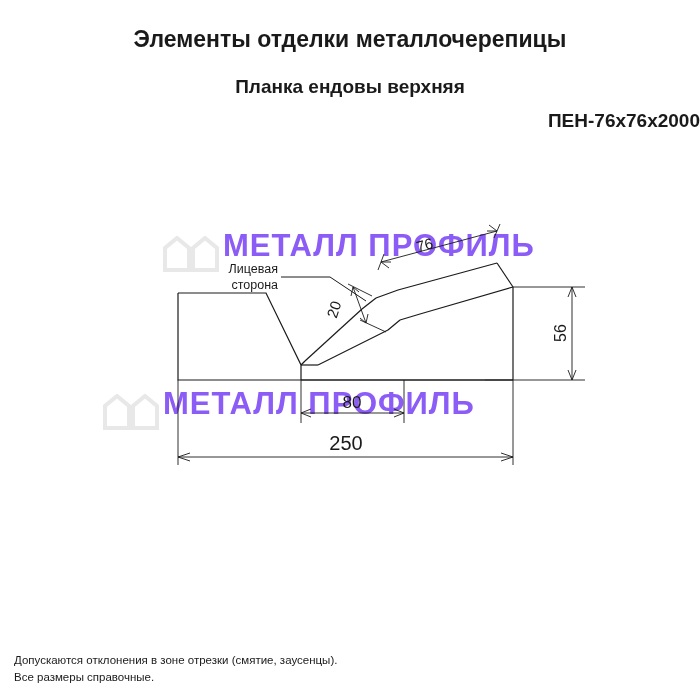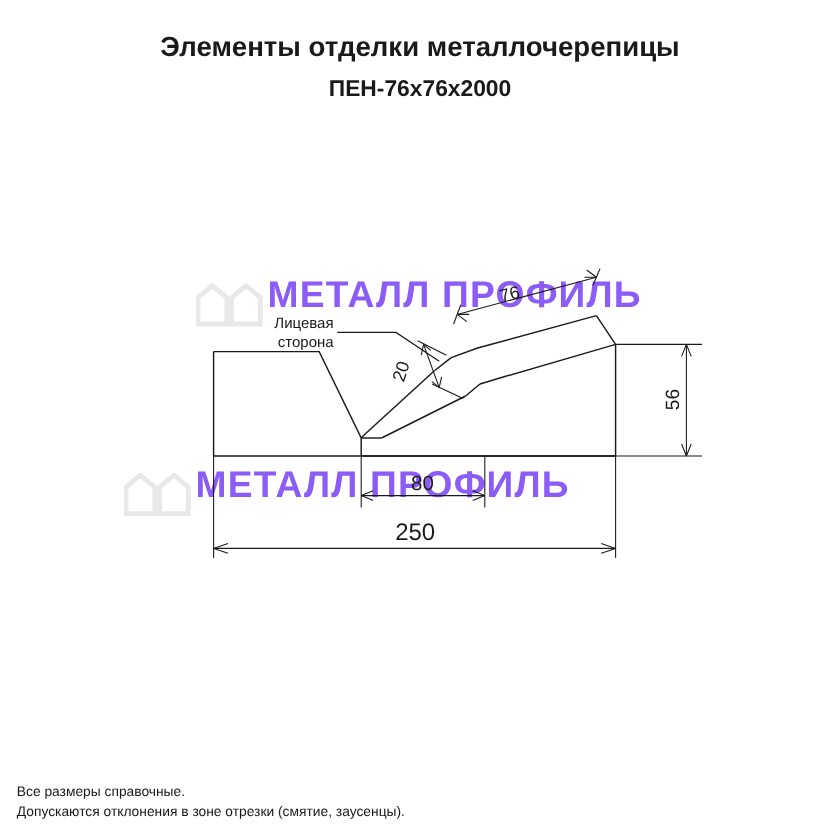--- a/index.html
+++ b/index.html
@@ -40,20 +40,21 @@
     margin: 0;
     margin-top: 20px;
     line-height: 26px;
   }
   .title-code {
     font-size: 19px;
     font-weight: bold;
     margin: 0;
     margin-top: 8px;
     line-height: 26px;
+    text-align: right;
   }
   .drawing {
     position: absolute;
     top: 180px;
     left: 0;
     width: 700px;
     height: 340px;
   }
   .footer {
     position: absolute;
@@ -95,20 +96,21 @@
     fill: #1a1a1a;
   }
 </style>
 </head>
 <body>
 
 <div class="page">
 
   <div class="title-block">
     <div class="title-main">Элементы отделки металлочерепицы</div>
+    <div class="title-sub">Планка ендовы верхняя</div>
     <div class="title-code">ПЕН-76х76х2000</div>
   </div>
 
   <div class="wm wm1">МЕТАЛЛ ПРОФИЛЬ</div>
   <div class="wm wm2">МЕТАЛЛ ПРОФИЛЬ</div>
 
   <svg class="wm-logo" style="top:236px; left:163px;" width="56" height="40" viewBox="0 0 56 40">
     <path d="M2 34 L2 12 L14 2 L26 12 L26 34 Z" fill="none" stroke="#e8e8e8" stroke-width="4"></path>
     <path d="M30 34 L30 12 L42 2 L54 12 L54 34 Z" fill="none" stroke="#e8e8e8" stroke-width="4"></path>
   </svg>
@@ -198,17 +200,17 @@
       <path d="M513 200 L513 285"></path>
       <path d="M178 277 L513 277"></path>
       <path d="M178 277 L190 273 M178 277 L190 281"></path>
       <path d="M513 277 L501 273 M513 277 L501 281"></path>
     </g>
     <text x="346" y="270" font-size="20" text-anchor="middle">250</text>
 
   </svg>
 
   <div class="footer">
+    <div>Допускаются отклонения в зоне отрезки (смятие, заусенцы).</div>
     <div>Все размеры справочные.</div>
-    <div>Допускаются отклонения в зоне отрезки (смятие, заусенцы).</div>
   </div>
 
 </div>
 
 </body></html>

